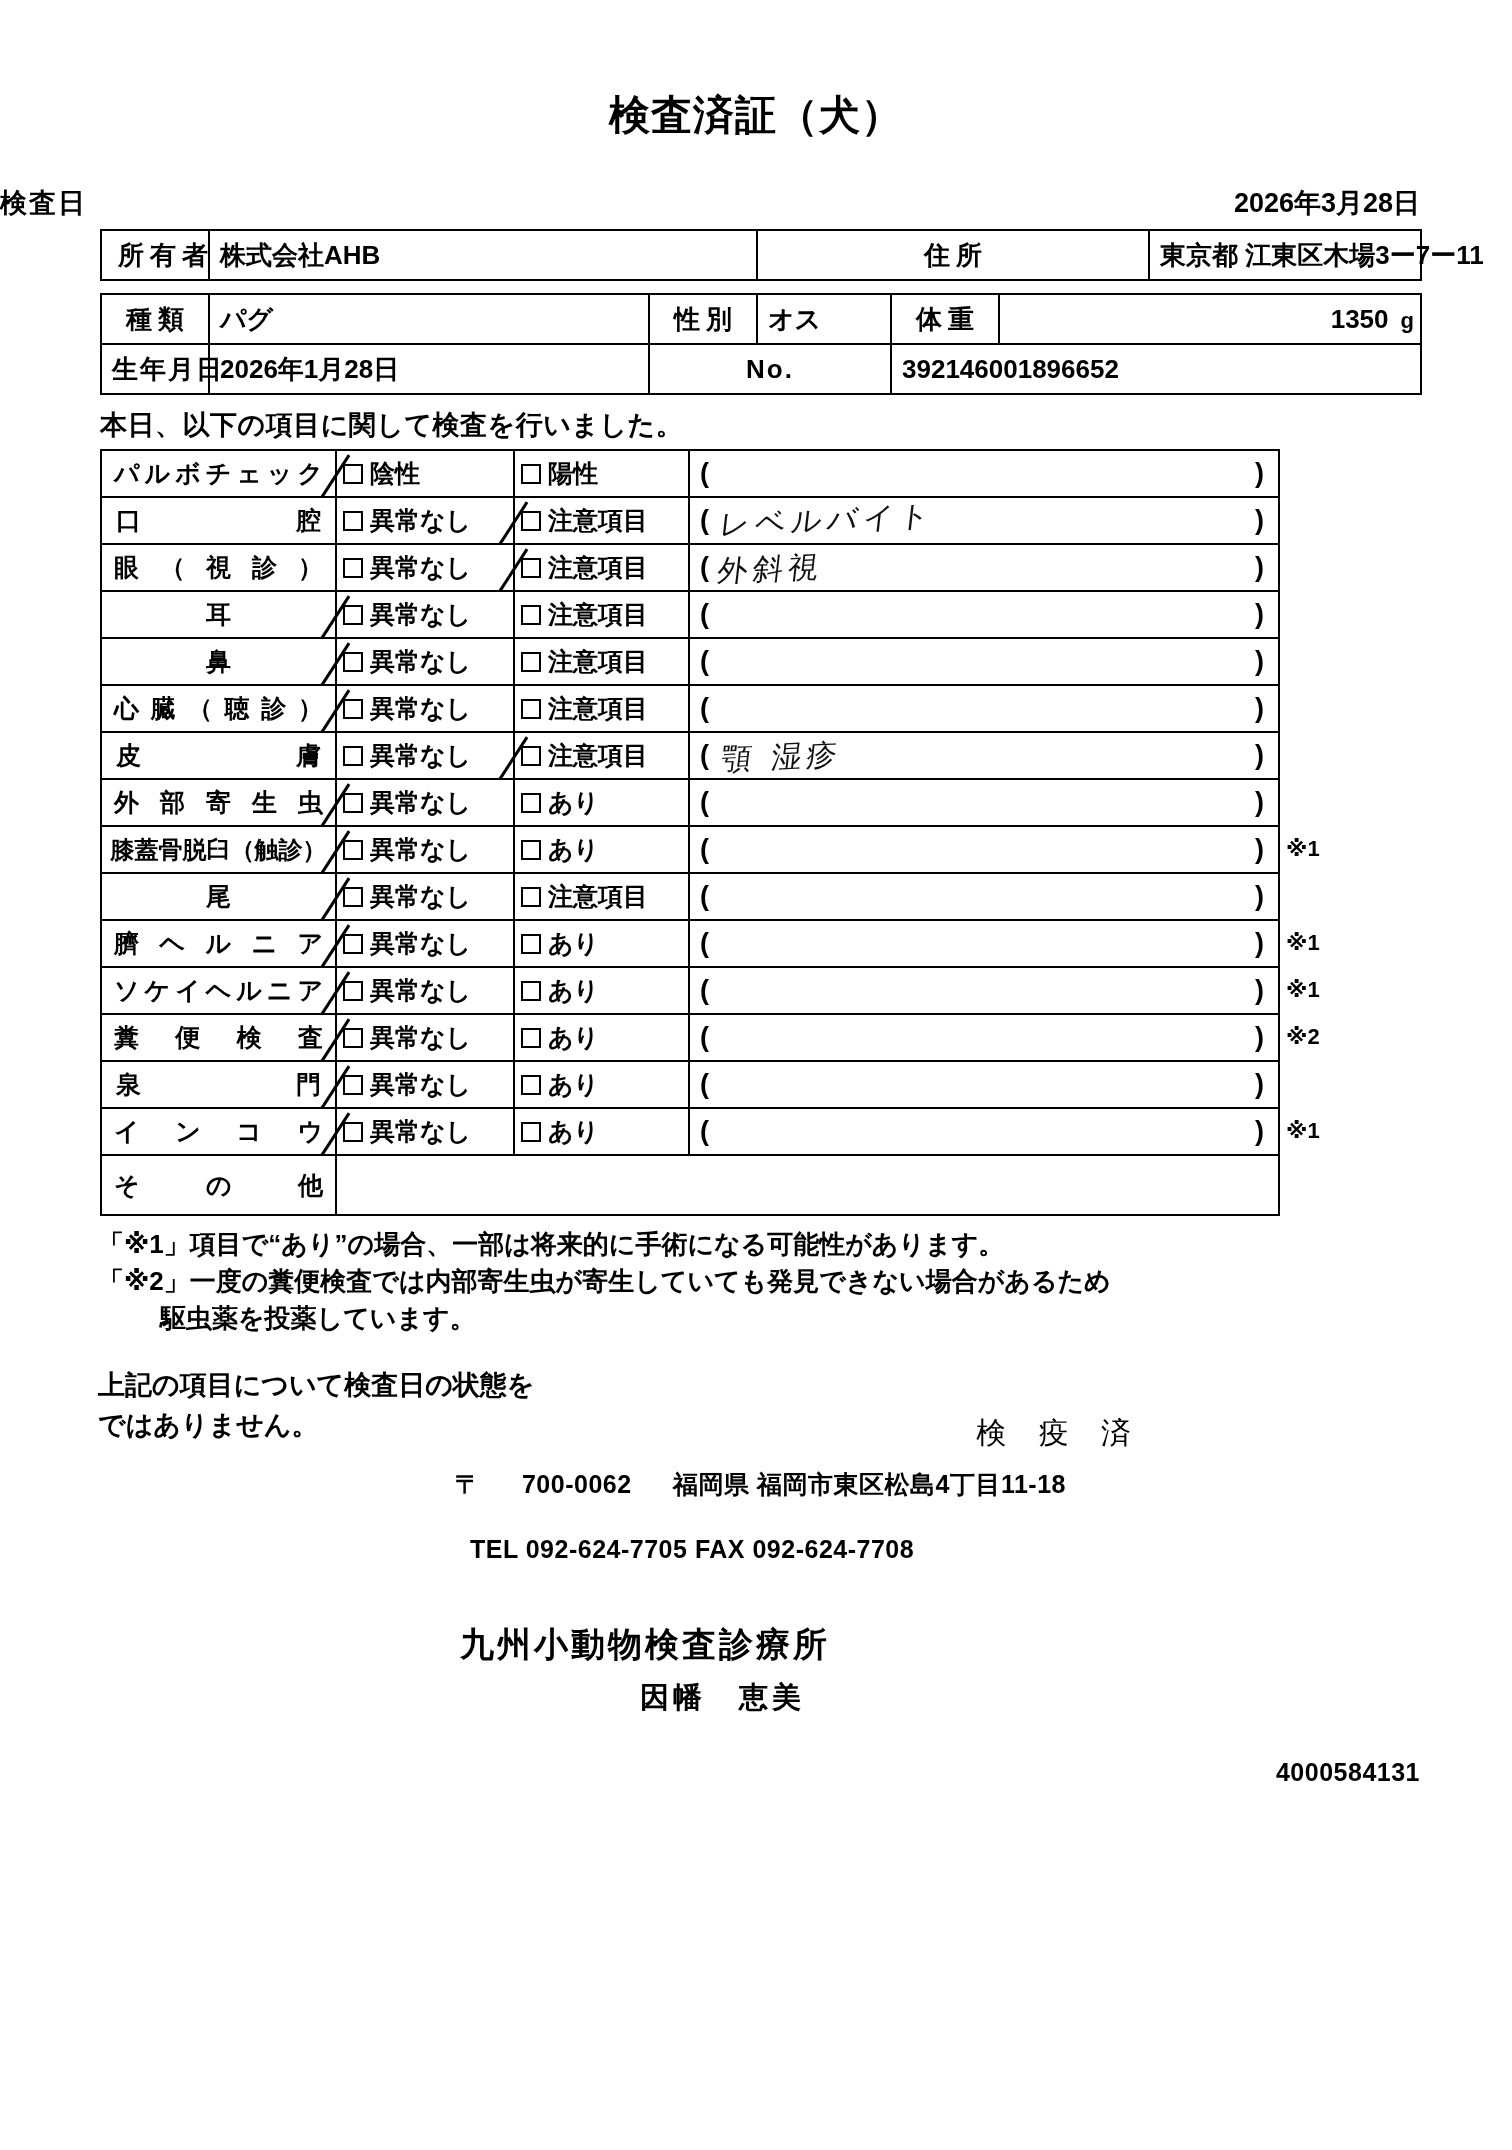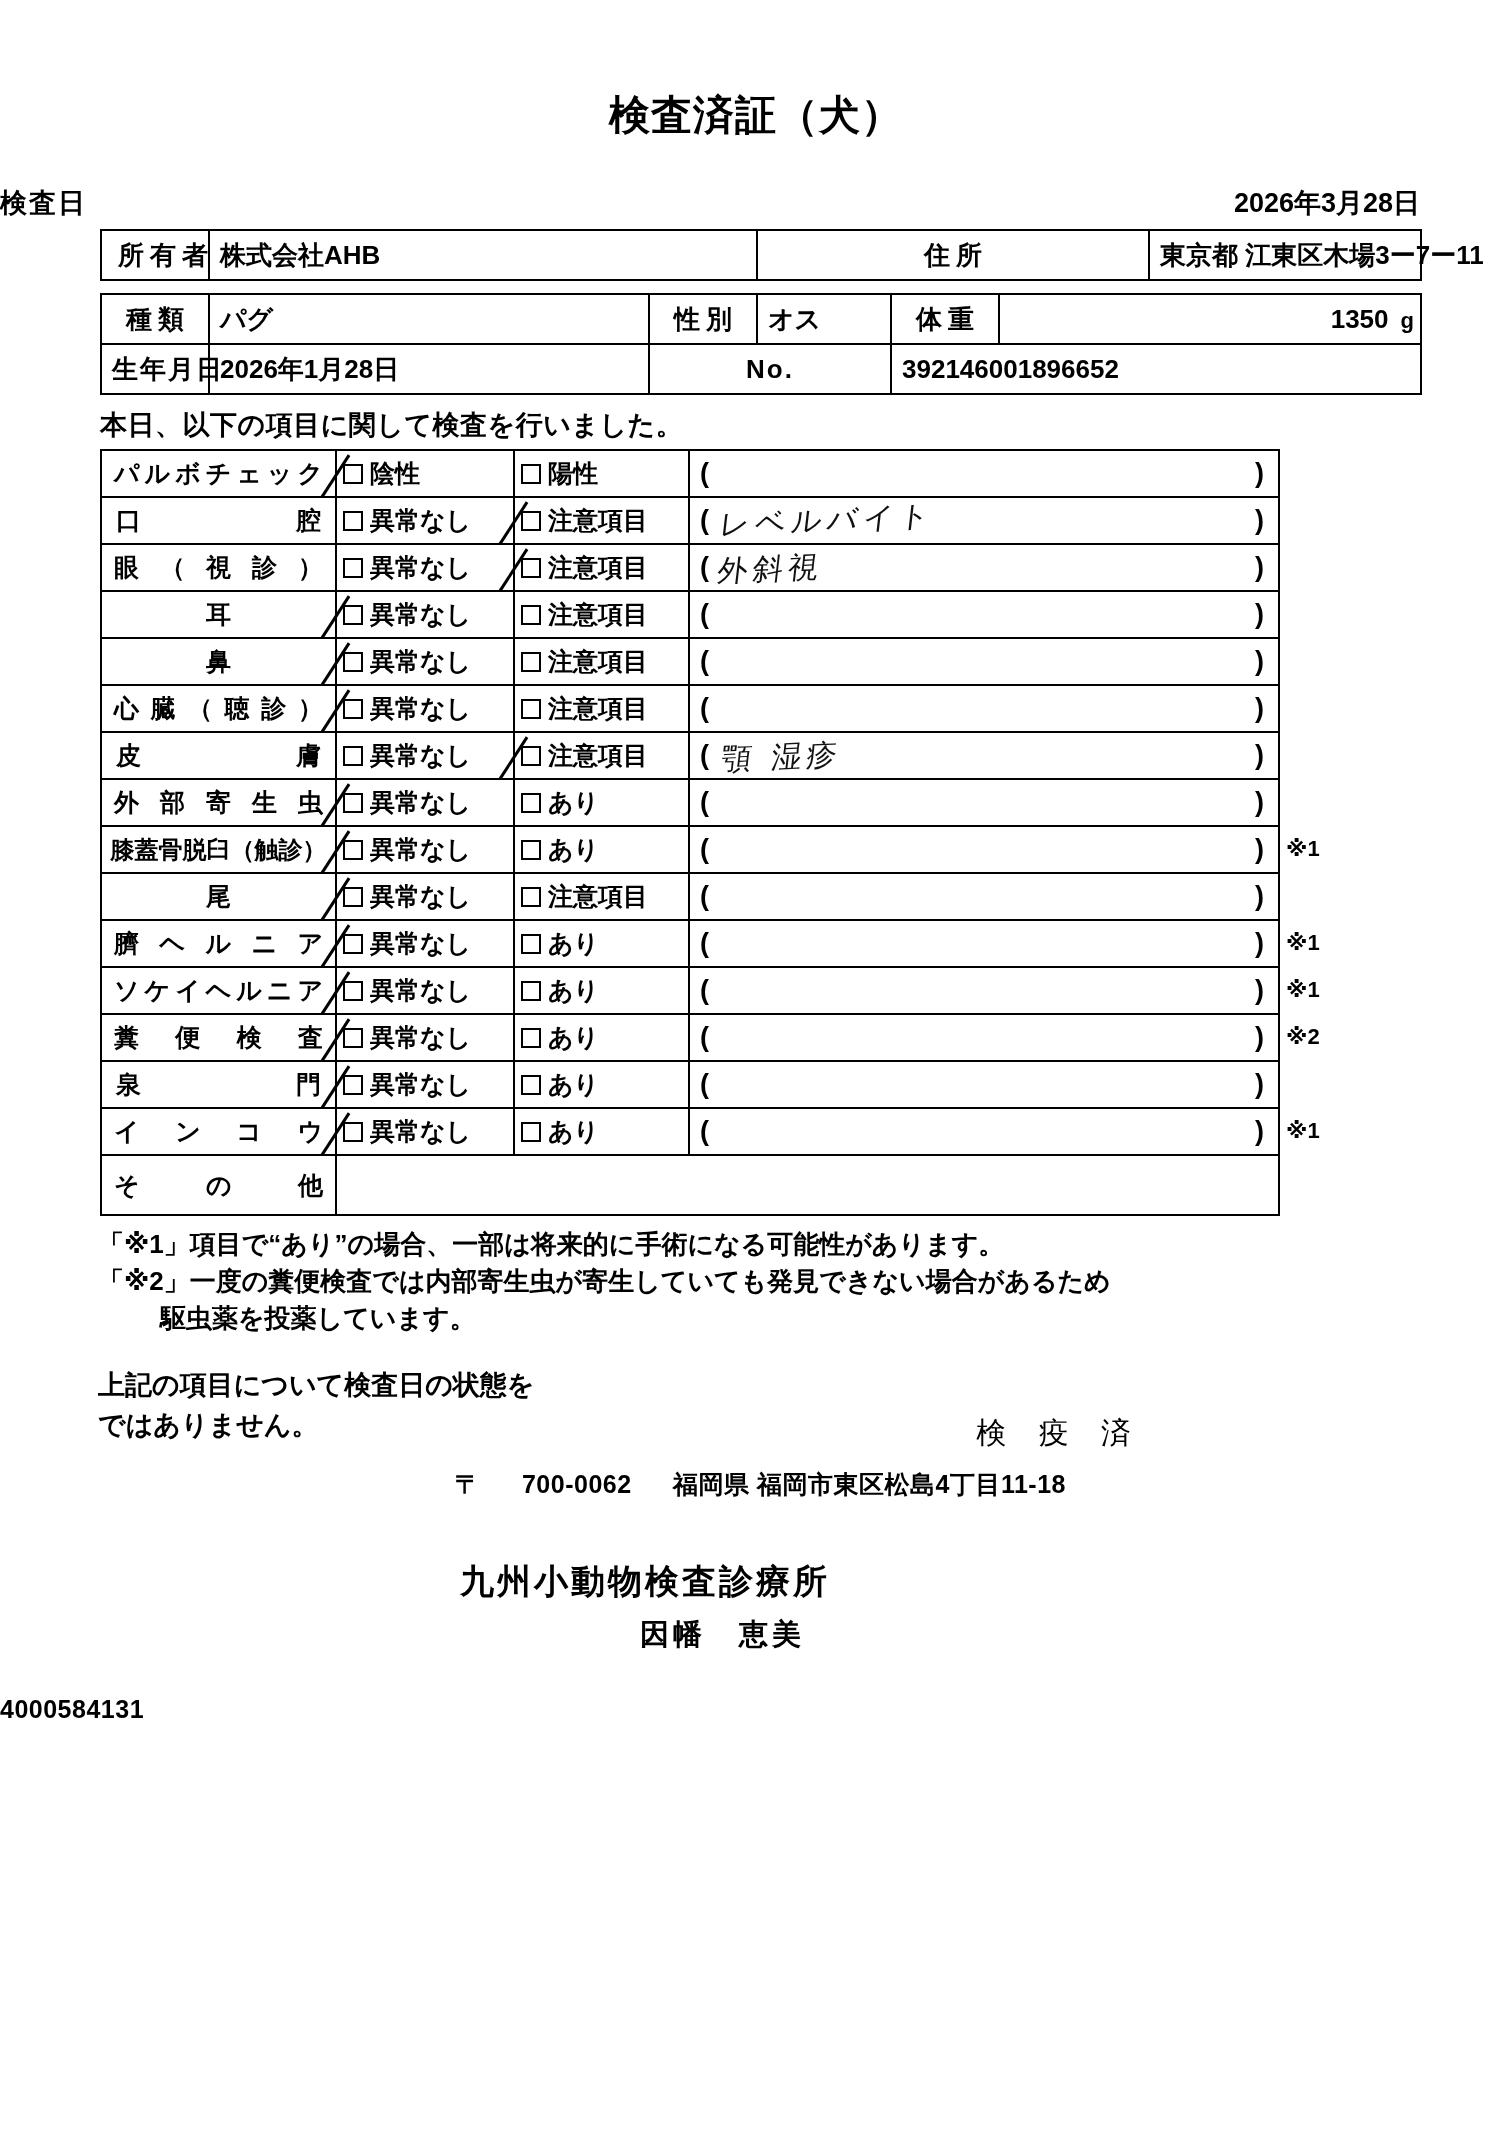--- a/index.html
+++ b/index.html
@@ -222,22 +222,22 @@
     font-weight: 700;
     letter-spacing: 3px;
   }
   .vet {
     margin: 10px 0 0 640px;
     font-size: 29px;
     font-weight: 700;
     letter-spacing: 4px;
   }
   .docnum {
-    margin: 40px 92px 0 0;
-    text-align: left;
+    margin: 40px 92px 0 16px;
+    text-align: right;
     font-size: 25px;
     font-weight: 700;
     letter-spacing: 0.5px;
   }
 </style>
 </head>
 <body>
 
 <div class="page">
 
@@ -725,18 +725,25 @@
     </div>
     <div class="stamp">検 疫 済</div>
   </div>
 
   <div class="postal">
     <span>〒</span>
     <span class="zip-gap"></span><span>700-0062</span>
     <span class="zip-gap"></span><span>福岡県 福岡市東区松島4丁目11-18</span>
   </div>
 
+  <div class="tel">
+    <span>TEL</span>
+    <span>092-624-7705</span>
+    <span class="zip-gap"></span>
+    <span>FAX</span>
+    <span>092-624-7708</span>
+  </div>
 
   <div class="clinic">九州小動物検査診療所</div>
   <div class="vet">因幡　恵美</div>
   <div class="docnum">4000584131</div>
 
 </div>
 
 </body></html>

